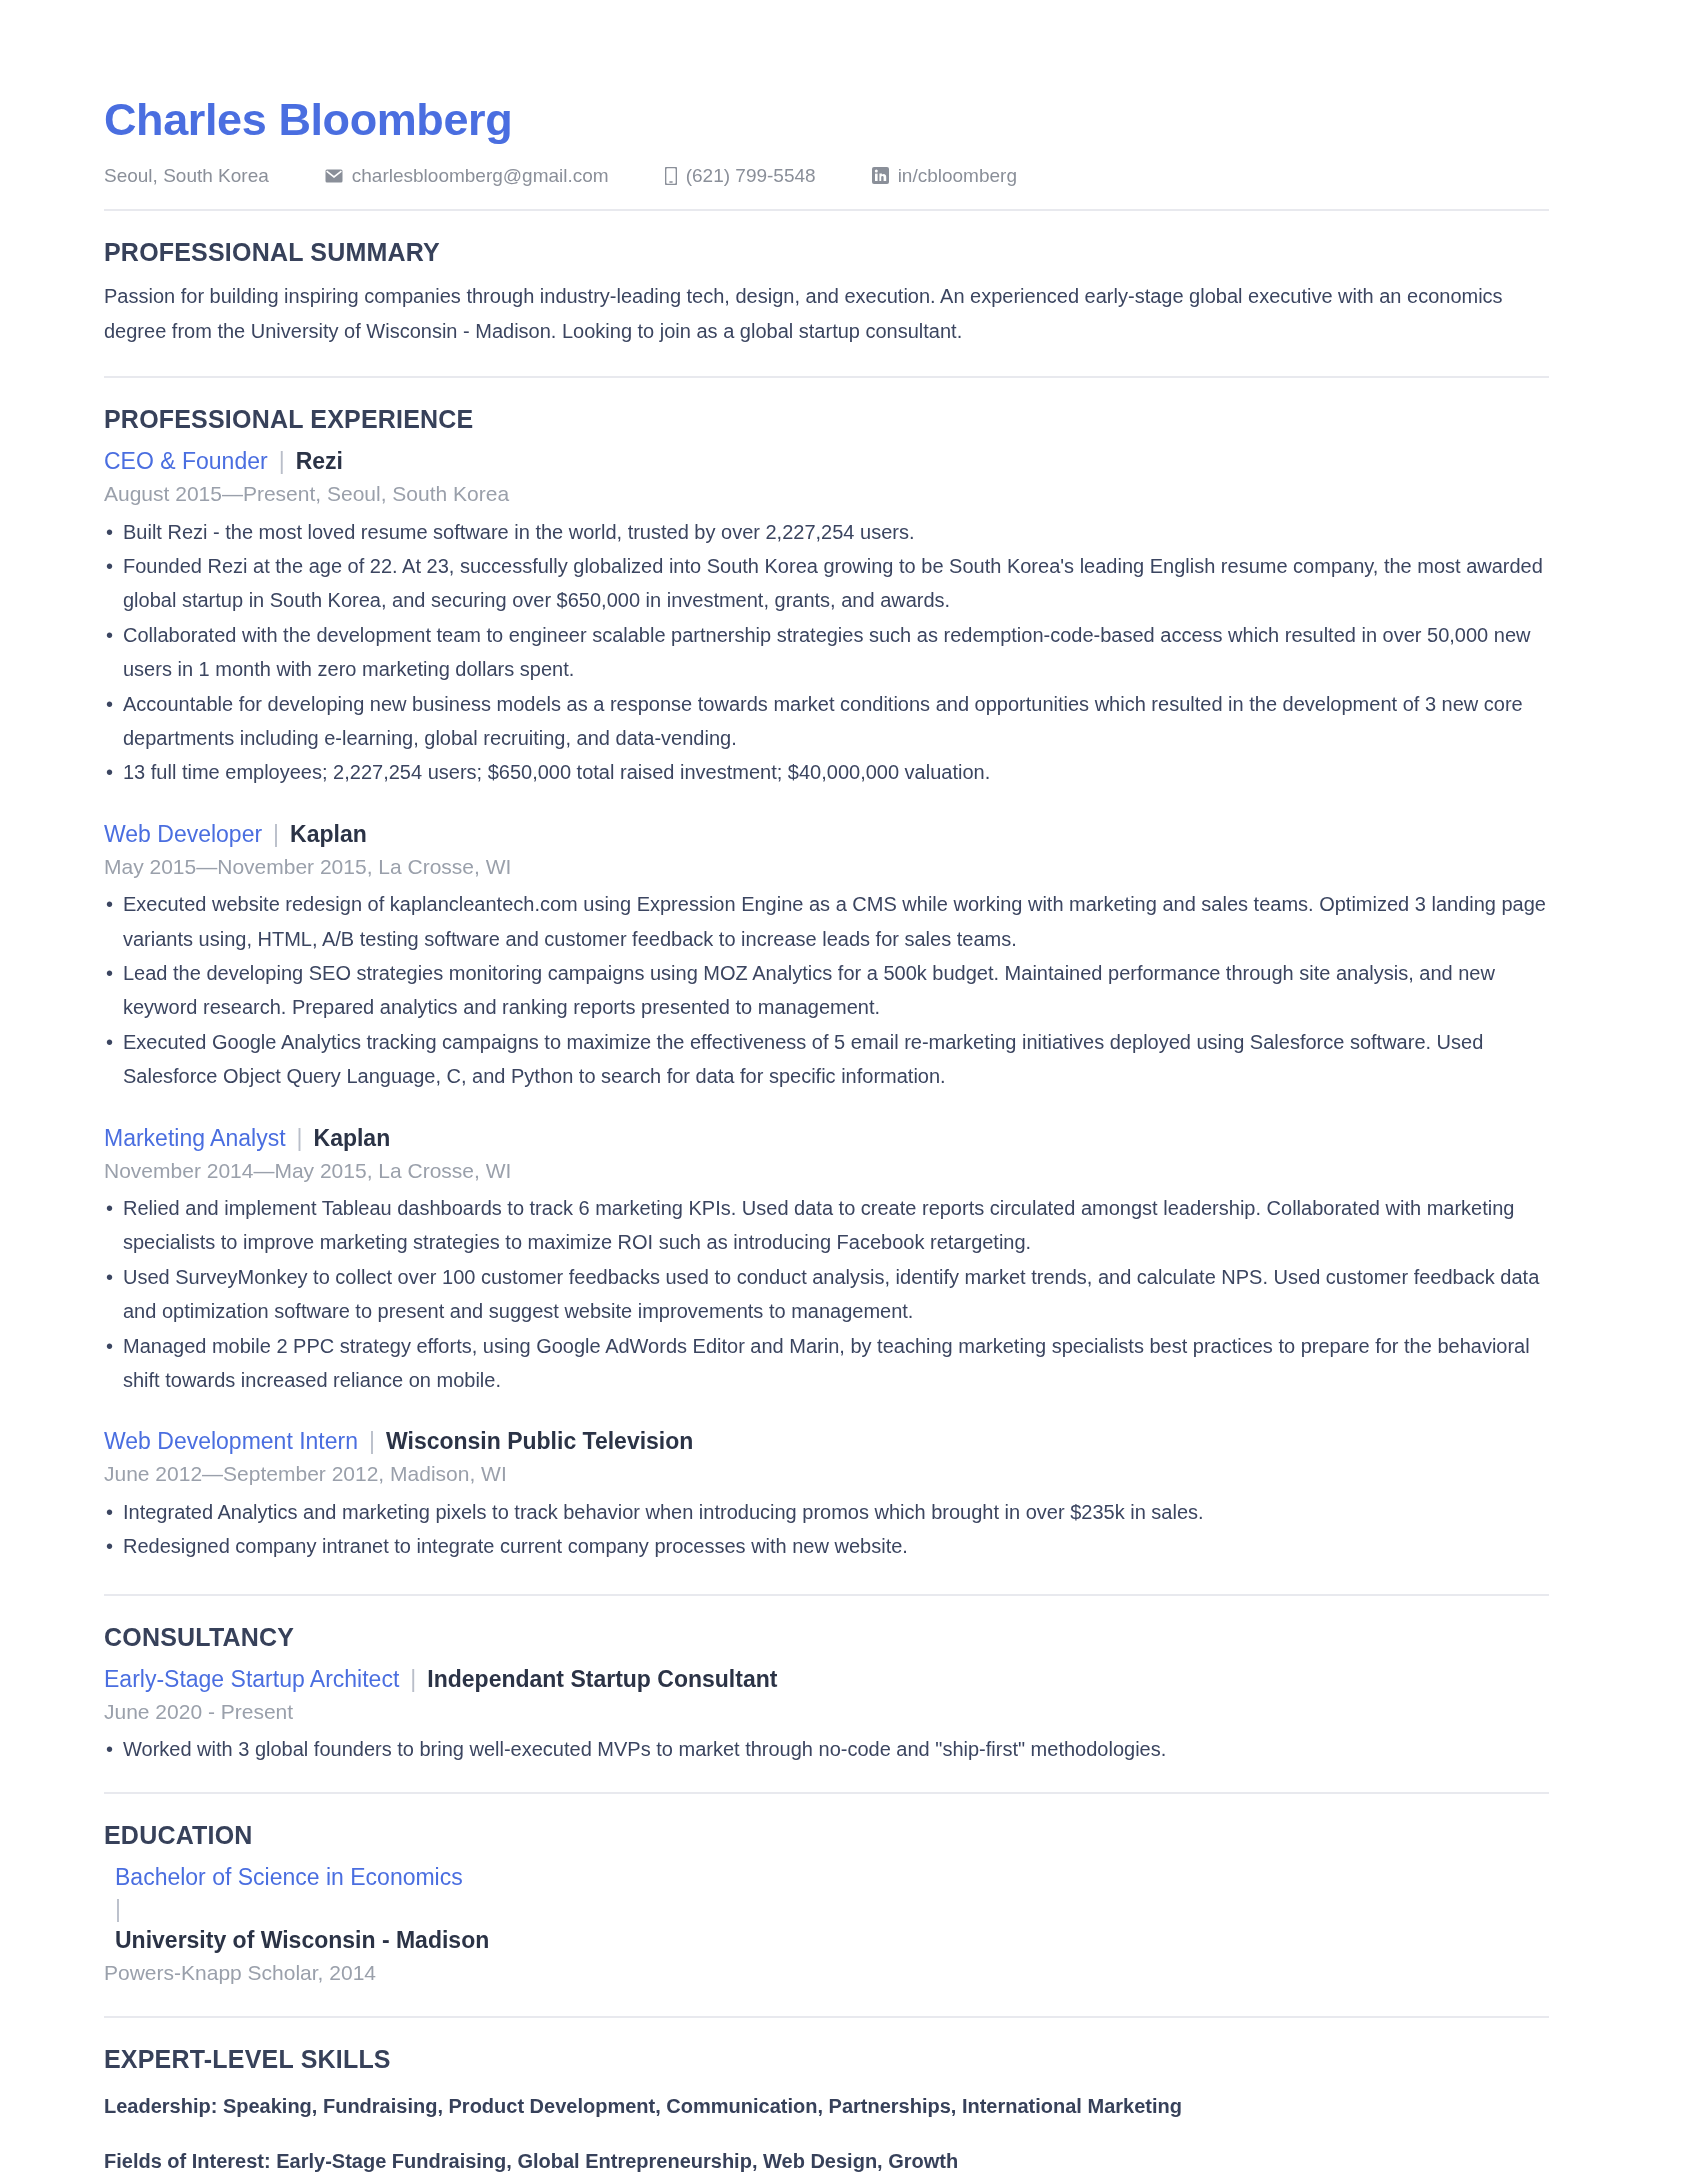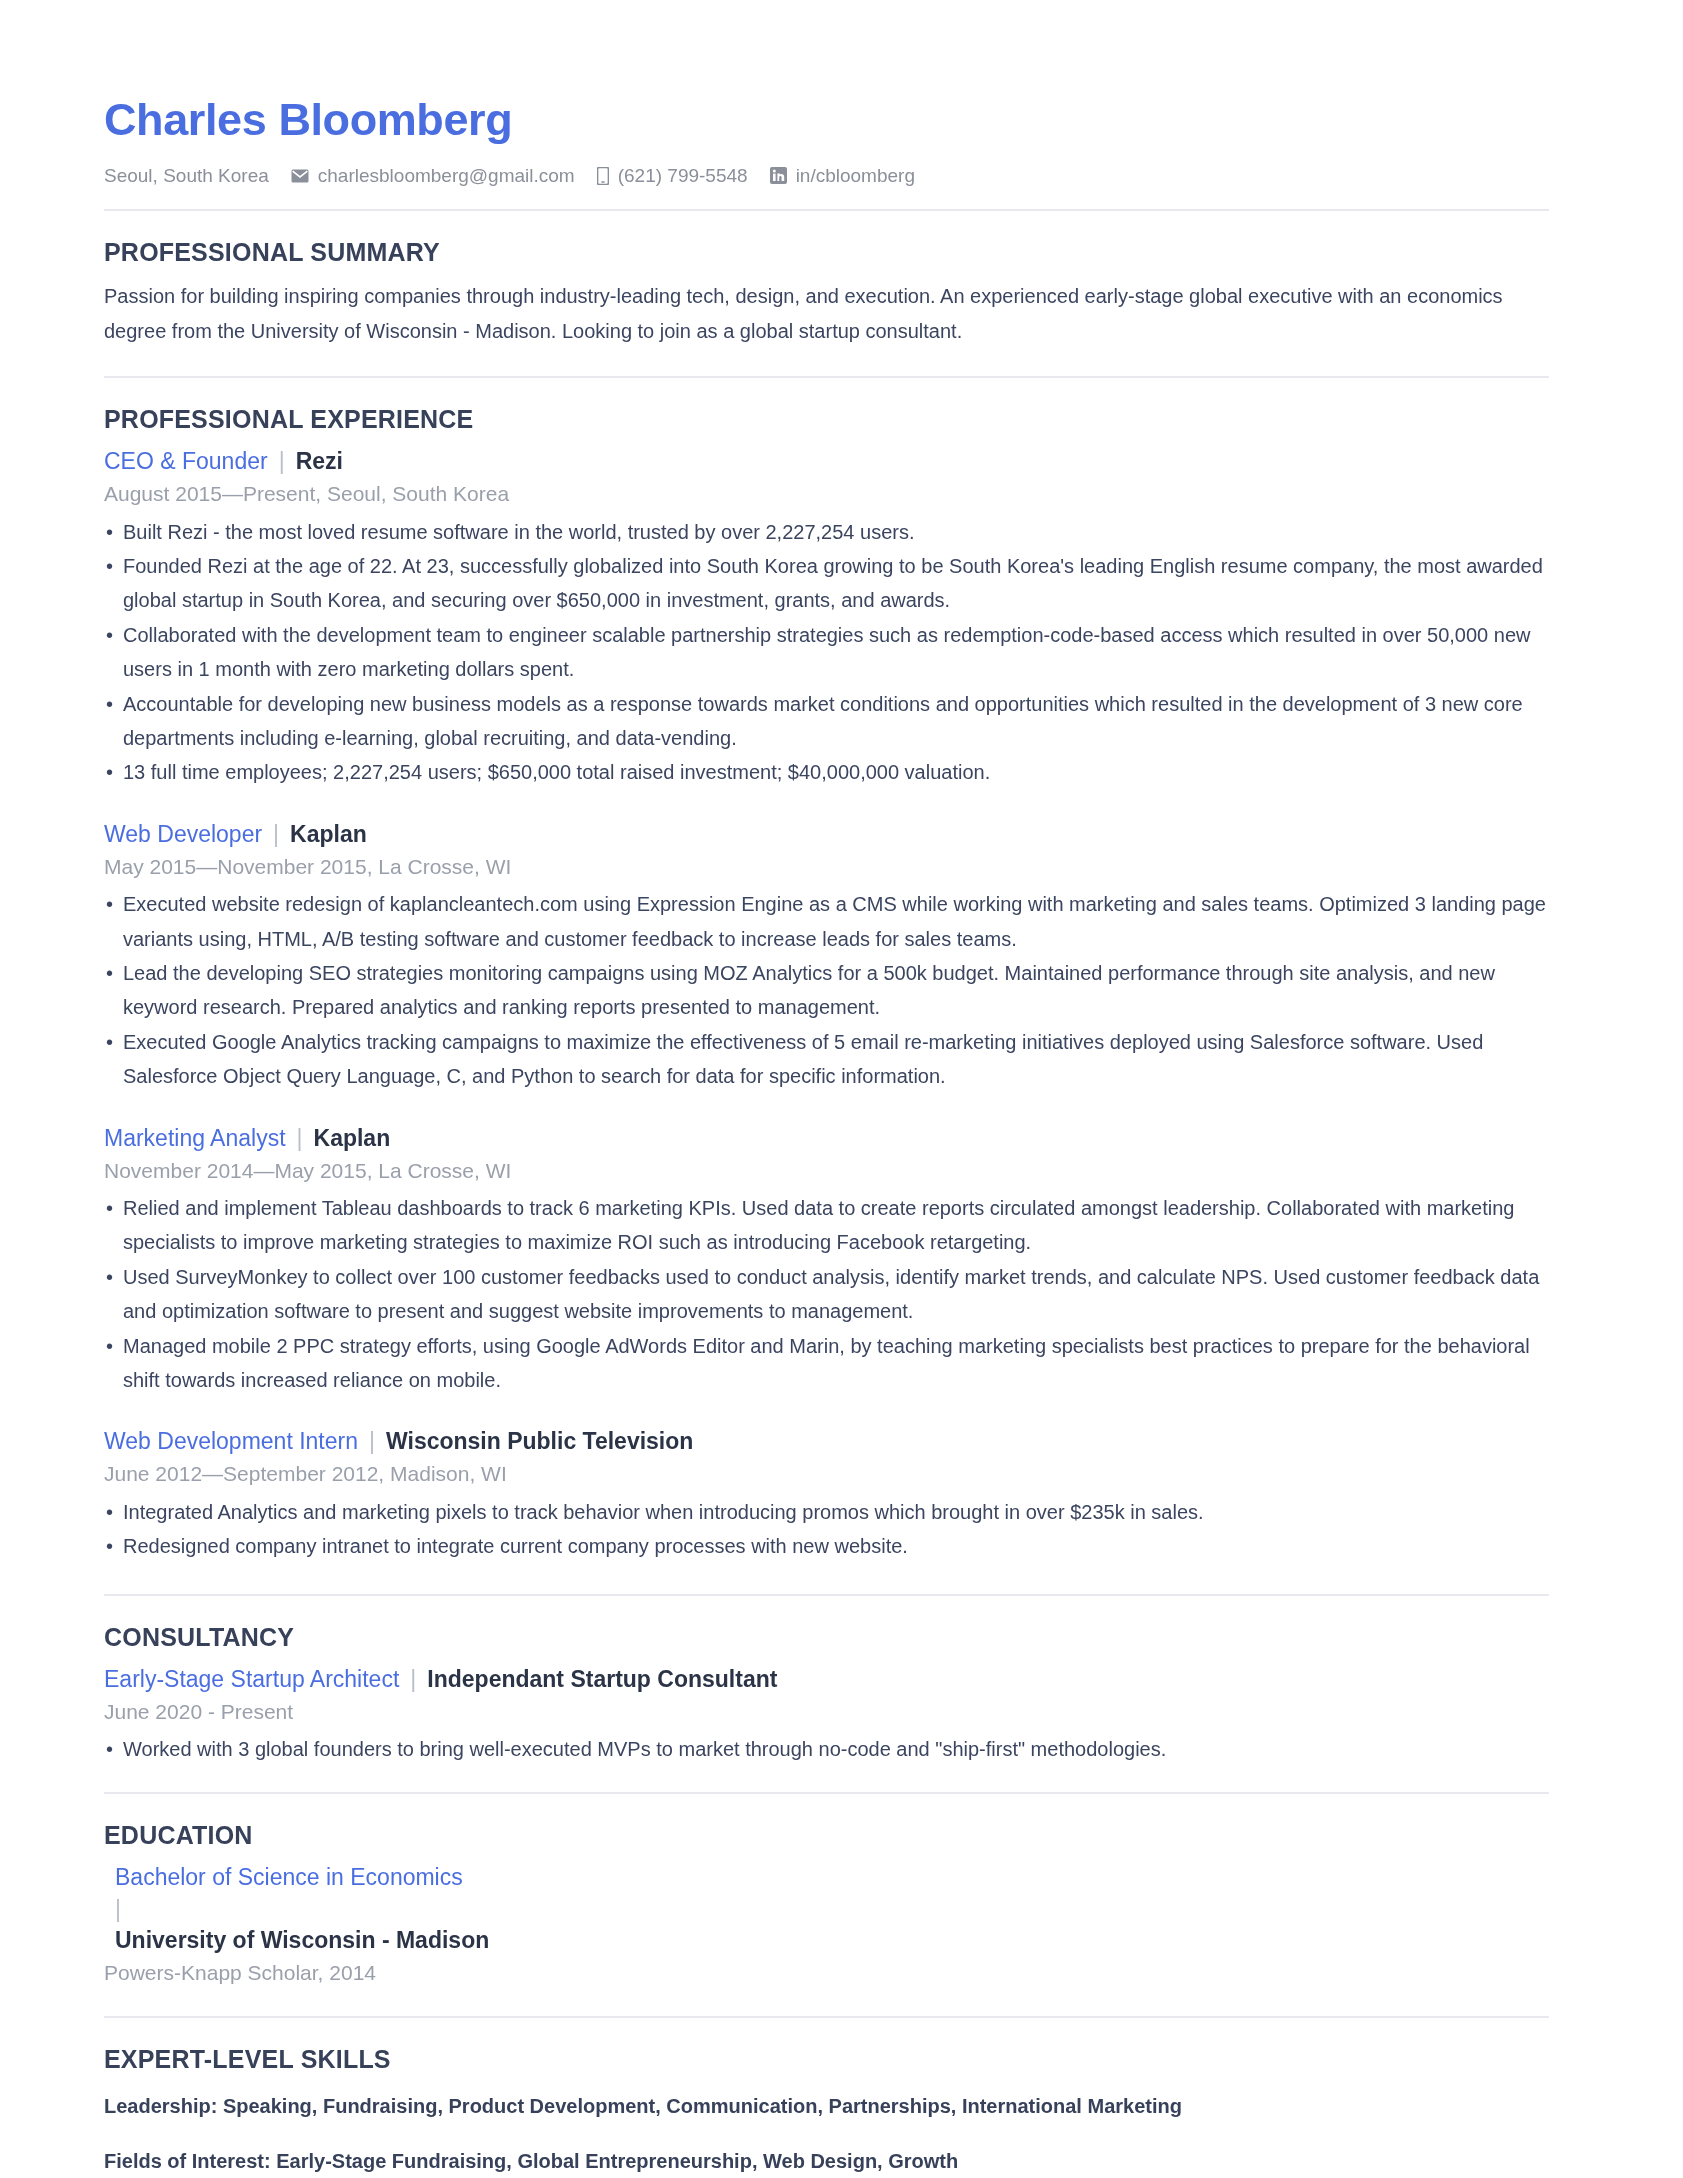--- a/index.html
+++ b/index.html
@@ -35,20 +35,21 @@
     line-height: 1.1;
     margin: 0 0 20px 0;
   }
   .contact-row {
     display: flex;
     align-items: center;
     flex-wrap: wrap;
     font-size: 19px;
     color: #8a8f99;
     line-height: 1.2;
+    gap: 34px;
   }
   .contact-item {
     display: flex;
     align-items: center;
     margin-right: 22px;
     white-space: nowrap;
   }
   .contact-item:last-child { margin-right: 0; }
   .contact-icon {
     display: inline-flex;

